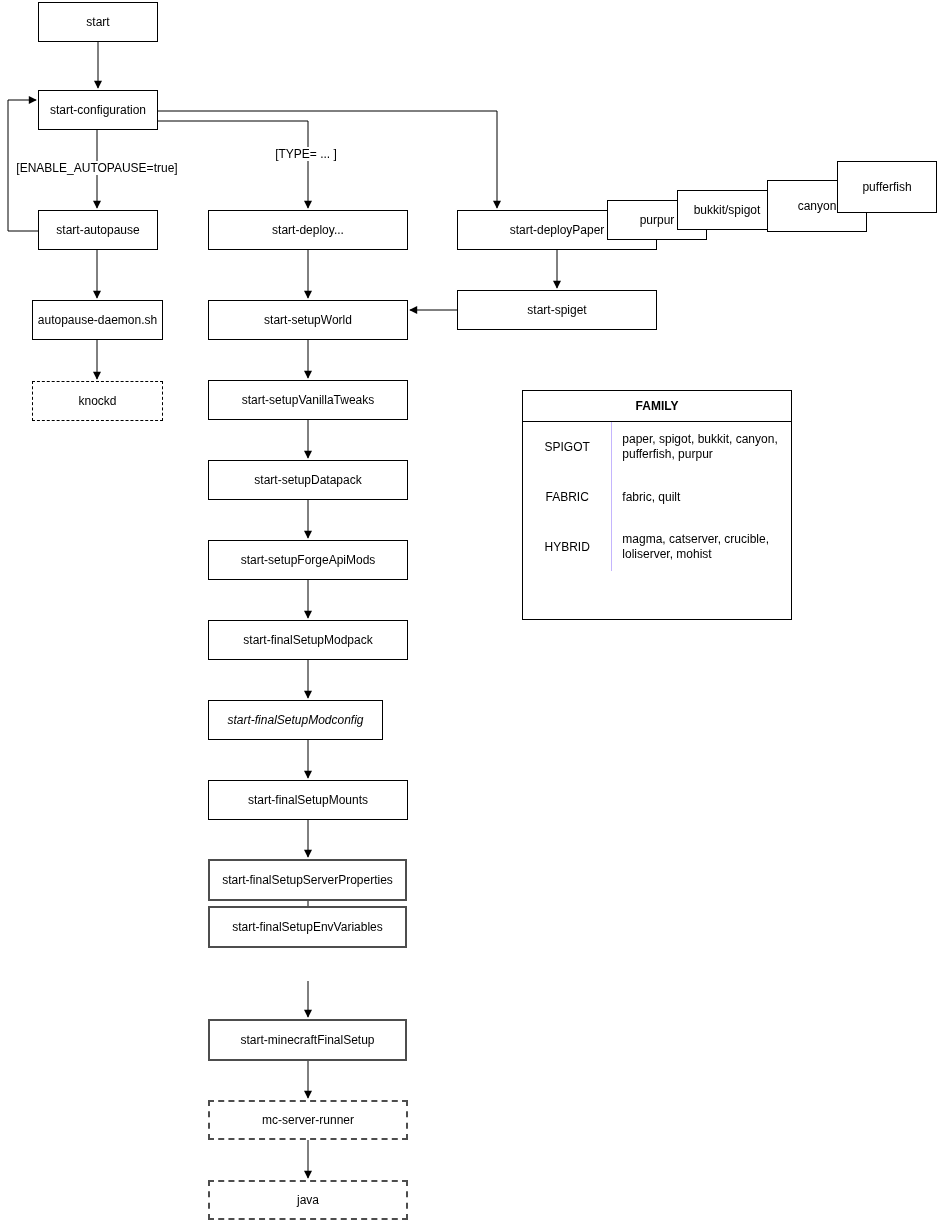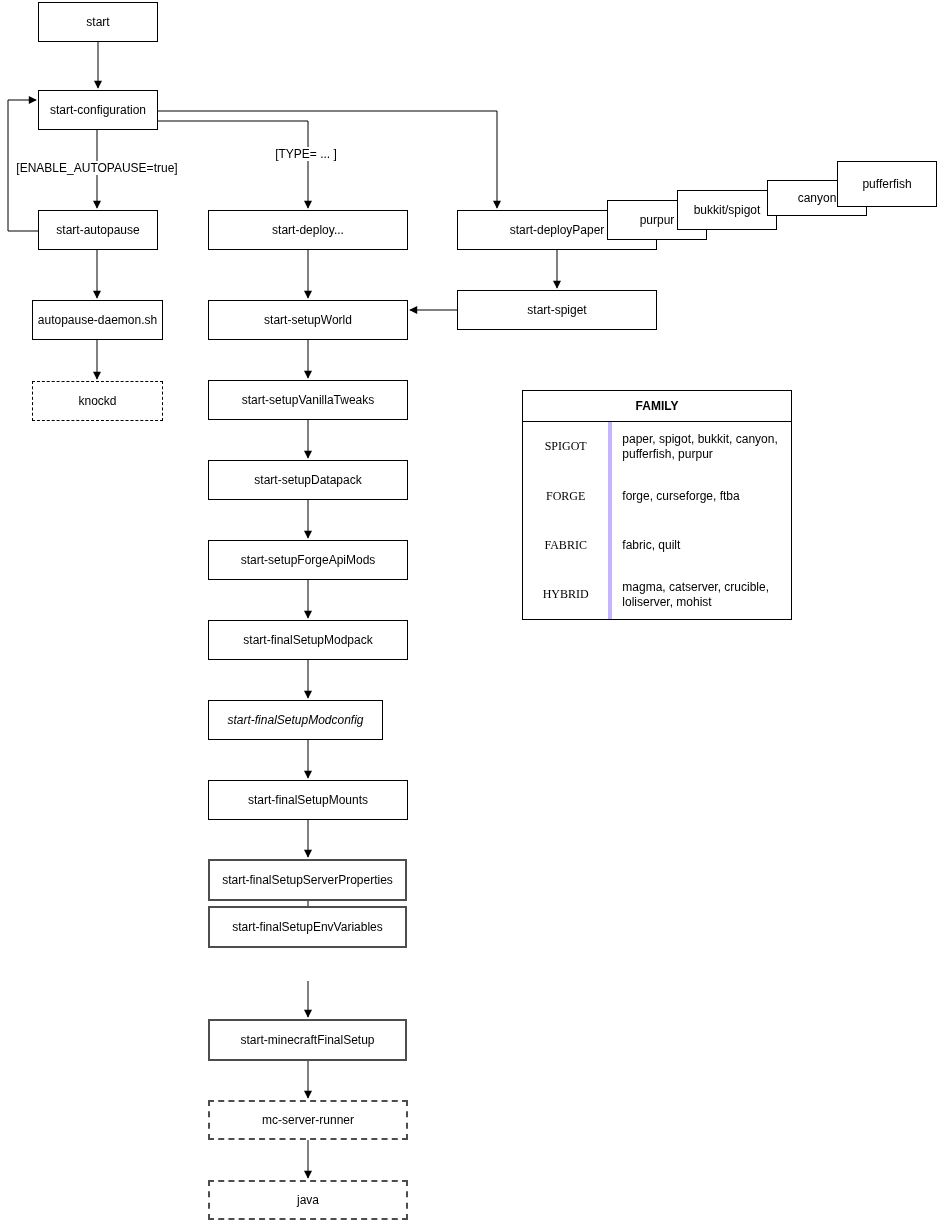--- a/index.html
+++ b/index.html
@@ -64,25 +64,24 @@
   .family-table .tbl-row {
     box-sizing: border-box;
     height: 50px;
     display: flex;
     flex-direction: row;
   }
   .family-table .tbl-row:last-child { height: 49px; }
   .family-table .cell-family {
     box-sizing: border-box;
     width: 90px;
-    border-right: 4px solid #c4b5fd;
+    border-right: 1px solid #c4b5fd;
     display: flex;
     align-items: center;
     justify-content: center;
-    font-family: Liberation Serif, serif;
   }
   .family-table .cell-members {
     box-sizing: border-box;
     width: 180px;
     padding: 0 6px 0 10px;
     display: flex;
     align-items: center;
     line-height: 15px;
   }
 </style>
@@ -138,36 +137,32 @@
   <div class="node" style="left:208px; top:780px; width:200px; height:40px;">start-finalSetupMounts</div>
   <div class="node gray2" style="left:208px; top:859px; width:199px; height:42px;">start-finalSetupServerProperties</div>
   <div class="node gray2" style="left:208px; top:906px; width:199px; height:42px;">start-finalSetupEnvVariables</div>
   <div class="node gray2" style="left:208px; top:1019px; width:199px; height:42px;">start-minecraftFinalSetup</div>
   <div class="node dashed-gray" style="left:208px; top:1100px; width:200px; height:40px;">mc-server-runner</div>
   <div class="node dashed-gray" style="left:208px; top:1180px; width:200px; height:40px;">java</div>
 
   <div class="node" style="left:457px; top:210px; width:200px; height:40px;">start-deployPaper</div>
   <div class="node" style="left:607px; top:200px; width:100px; height:40px;">purpur</div>
   <div class="node" style="left:677px; top:190px; width:100px; height:40px;">bukkit/spigot</div>
-  <div class="node" style="left:767px; top:180px; width:100px; height:36px;">canyon</div>
-  <div class="node" style="left:837px; top:161px; width:100px; height:46px;">pufferfish</div>
+  <div class="node" style="left:767px; top:180px; width:100px; height:52px;">canyon</div>
+  <div class="node" style="left:837px; top:161px; width:100px; height:52px;">pufferfish</div>
   <div class="node" style="left:457px; top:290px; width:200px; height:40px;">start-spiget</div>
 
   <div class="edge-label" style="left:97px; top:168px;">[ENABLE_AUTOPAUSE=true]</div>
   <div class="edge-label" style="left:306px; top:154px;">[TYPE= ... ]</div>
 
   <div class="family-table">
     <div class="tbl-title">FAMILY</div>
     <div class="tbl-row">
       <div class="cell-family">SPIGOT</div>
       <div class="cell-members">paper, spigot, bukkit, canyon, pufferfish, purpur</div>
-    </div>
-    <div class="tbl-row">
-      <div class="cell-family">FORGE</div>
-      <div class="cell-members">forge, curseforge, ftba</div>
     </div>
     <div class="tbl-row">
       <div class="cell-family">FABRIC</div>
       <div class="cell-members">fabric, quilt</div>
     </div>
     <div class="tbl-row">
       <div class="cell-family">HYBRID</div>
       <div class="cell-members">magma, catserver, crucible, loliserver, mohist</div>
     </div>
   </div>

